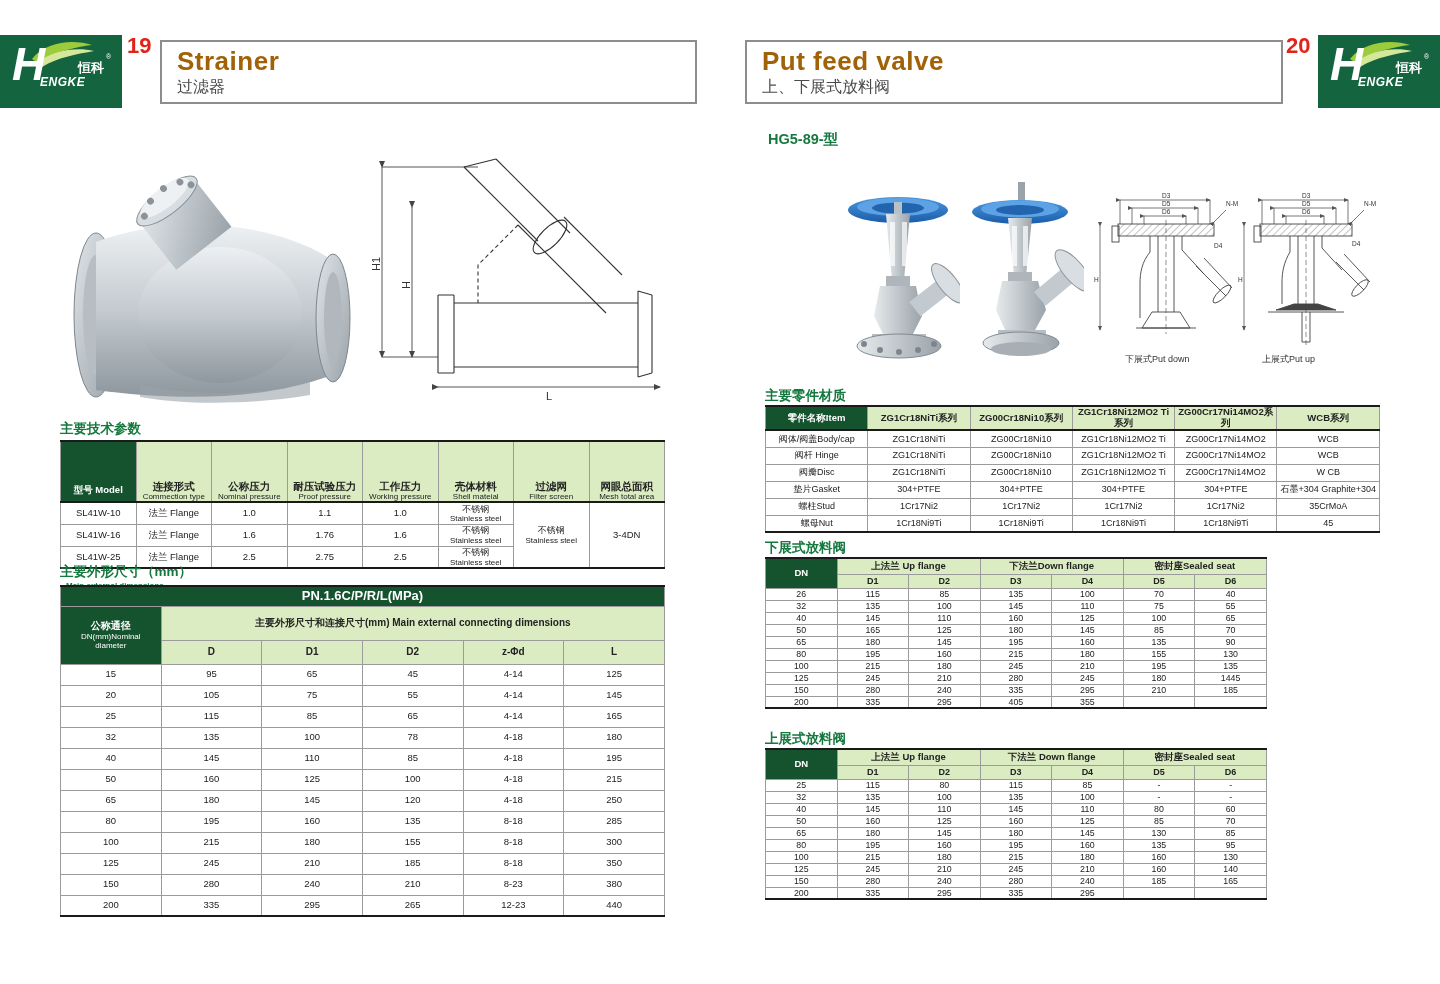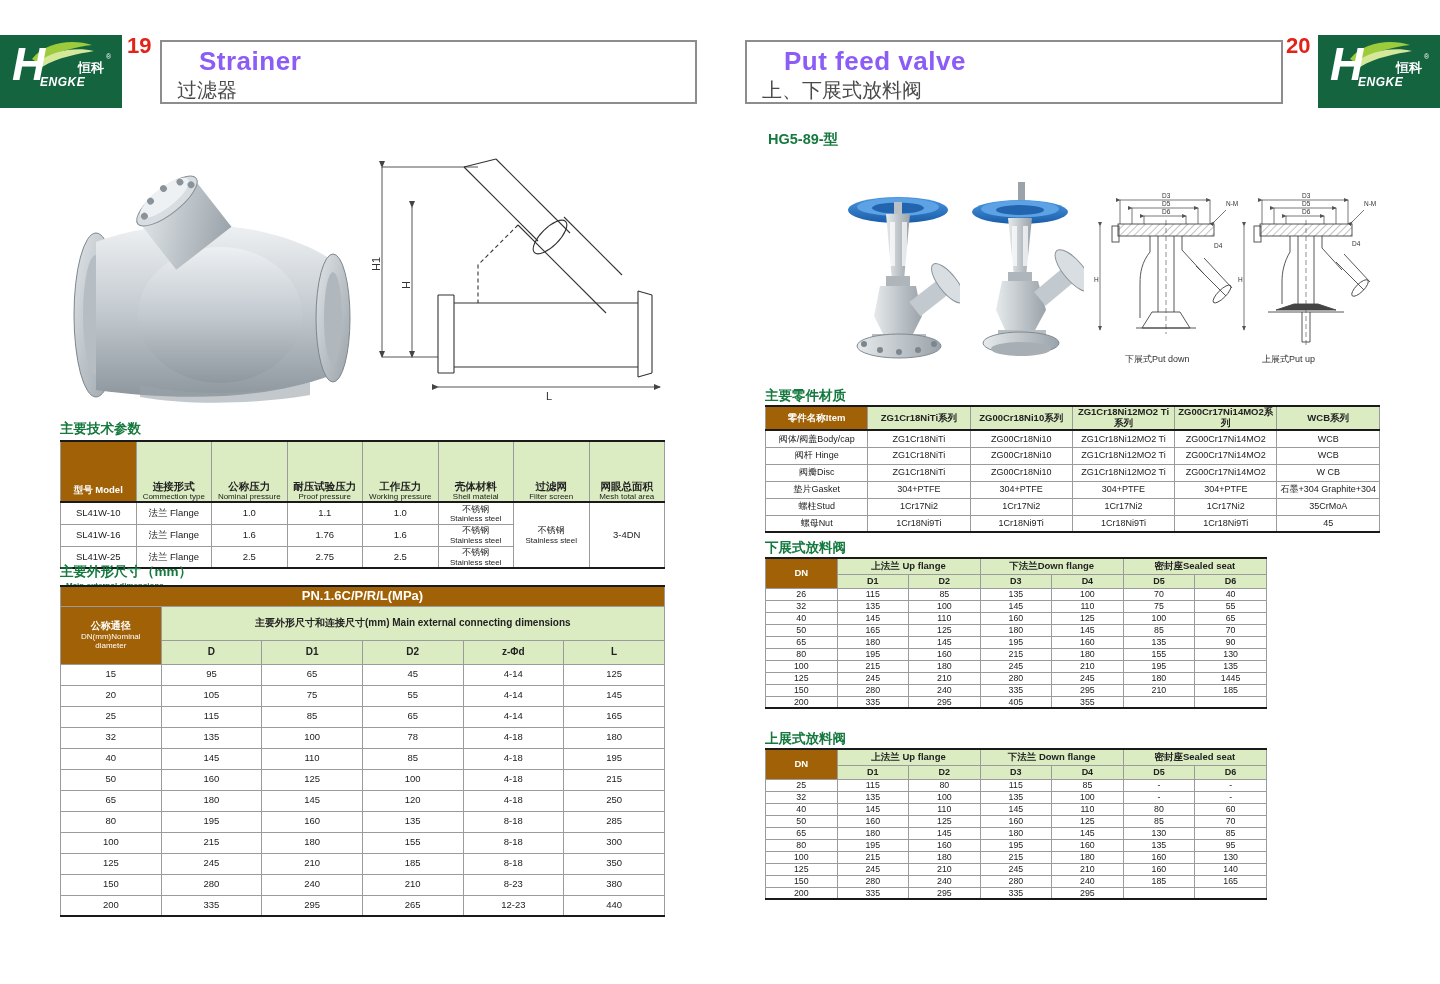--- a/index.html
+++ b/index.html
@@ -20,34 +20,34 @@
   .logo-leaf { position:absolute; left:26px; top:2px; }
 
   .page-no { position:absolute; top:33px; color:#e2231a; font-weight:bold; font-size:22px; }
   .pn-left  { left:127px; }
   .pn-right { left:1286px; }
 
   .title-box { position:absolute; top:40px; height:64px; border:2px solid #8d8d8d;
                background:#fff; padding:5px 0 0 15px; }
   .tb-left  { left:160px; width:537px; }
   .tb-right { left:745px; width:538px; }
-  .doc-title { color:#8b5cf6; font-weight:bold; font-size:26px; letter-spacing:.5px; line-height:1.1;margin-left:22px; }
-  .doc-sub   { color:#4a4a4a; font-size:20px; margin-top:1px; }
+  .doc-title { color:#a16207; font-weight:bold; font-size:26px; letter-spacing:.5px; line-height:1.1; }
+  .doc-sub   { color:#4a4a4a; font-size:16px; margin-top:1px; }
 
   
   .sec-title { position:absolute; color:#15793f; font-weight:bold; font-size:13.5px; white-space:nowrap; }
   .sec-title .en { margin-left:6px; }
   .model-code { position:absolute; left:768px; top:130px; color:#15793f; font-weight:bold; font-size:14.5px; }
 
   
   table { border-collapse:collapse; table-layout:fixed; position:absolute; background:#fff;
           border-top:2px solid #1a1a1a; border-bottom:2px solid #1a1a1a; }
   td { border:1px solid #9b9b9b; text-align:center; vertical-align:middle;
        color:#222; padding:0 1px; line-height:1.15; }
-  .dark { background:#a16207; color:#fff; }
+  .dark { background:#14532d; color:#fff; }
   .dark .cn, .dark .en { color:#fff; }
   .lite { background:#dcecc2; }
   .cn { display:block; font-size:10.5px; font-weight:bold;margin-top:38px; }
   .en { display:block; font-size:8px; }
   .hdr-line { border-bottom:2px solid #1a1a1a; }
 
   .tech-tbl { left:60px; top:440px; width:605px; }
   .tech-tbl .hdr td { height:38px; }
   .tech-tbl tbody td { height:22px; font-size:9.5px; }
   .tech-tbl .two b { display:block; font-size:9px; font-weight:normal; }

